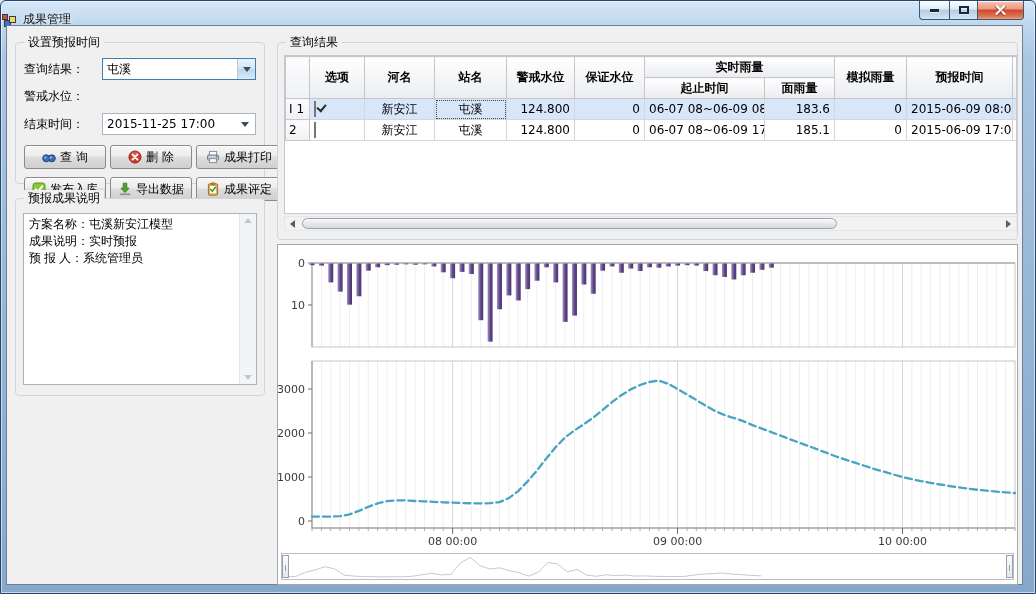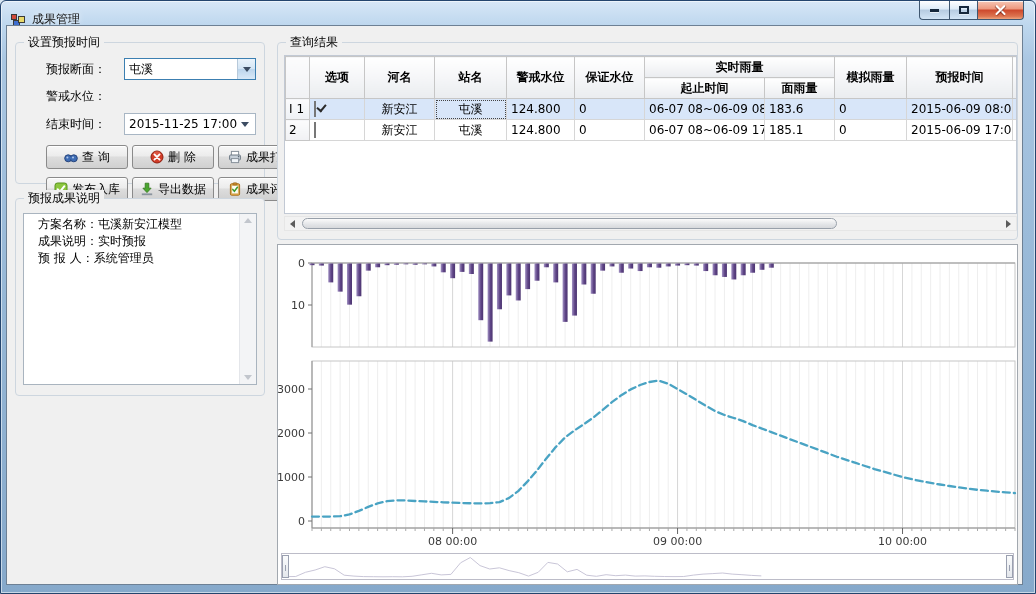--- a/index.html
+++ b/index.html
@@ -3,21 +3,21 @@
 <meta charset="utf-8">
 <style>
   html,body{margin:0;padding:0;background:#d8e6f2;}
   *{box-sizing:border-box;}
   .window{position:relative;width:1036px;height:594px;margin:0 auto;
     font-family:"DejaVu Sans","Liberation Sans",sans-serif;font-size:12px;color:#000;
     background:linear-gradient(180deg,#d7e7f7 0,#bed7ee 24px,#a9c6e2 60px,#96b7d6 300px,#86a9cb 100%);
     border:1px solid #24456e;border-radius:6px 6px 0 0;overflow:hidden;
     box-shadow:inset 0 0 0 1px rgba(255,255,255,.55);}
   
-  .titlebar{position:absolute;left:0;top:0;right:0;height:37px;display:flex;align-items:center;padding-left:9px;}
+  .titlebar{position:absolute;left:0;top:0;right:0;height:37px;display:flex;align-items:center;}
   .app-icon{position:relative;width:16px;height:16px;margin-right:6px;}
   .app-icon i{position:absolute;display:block;border:1px solid #3a3a3a;}
   .app-icon .sq-r{left:1px;top:2px;width:6px;height:6px;background:#d24a3a;}
   .app-icon .sq-b{left:3px;top:8px;width:7px;height:7px;background:#3f6fd0;}
   .app-icon .sq-y{left:8px;top:4px;width:7px;height:7px;background:#e8d96a;}
   .title-text{color:#111;text-shadow:0 0 6px rgba(255,255,255,.9);}
   .winbtns{position:absolute;top:0;right:11px;display:flex;}
   .wb{height:19px;border:1px solid #3f5770;border-top:none;display:flex;align-items:center;justify-content:center;
       background:linear-gradient(180deg,rgba(255,255,255,.95),rgba(226,238,249,.75) 45%,rgba(172,194,216,.7) 50%,rgba(214,231,247,.85));
       box-shadow:inset 0 1px 0 rgba(255,255,255,.8);cursor:default;}
@@ -31,53 +31,53 @@
   .glyph-x i{position:absolute;left:-1px;top:4.5px;width:13px;height:2.4px;background:#fff;border-radius:1px;
       box-shadow:0 1px 1px rgba(80,10,0,.6);}
   .glyph-x i:first-child{transform:rotate(45deg);} .glyph-x i:last-child{transform:rotate(-45deg);}
   
   .client{position:absolute;left:5px;right:12px;top:24px;bottom:8px;background:#f0f0f0;border:1px solid #6d8094;}
   .left-panel{position:absolute;left:2px;top:0;width:262px;bottom:2px;}
   .right-panel{position:absolute;left:268px;right:2px;top:0;bottom:2px;}
   .groupbox{position:relative;border:1px solid #cdd6df;border-radius:4px;background:#f0f0f0;}
   .gb-title{position:absolute;top:-9px;left:8px;background:#f0f0f0;padding:0 4px;line-height:16px;}
   
-  .tg{margin:16px 6px 0 6px;height:142px;padding-top:10px;padding-left:22px;}
+  .tg{margin:16px 6px 0 6px;height:142px;padding-top:10px;}
   .frow{display:flex;align-items:center;margin:5px 8px 8px 8px;}
   .frow .flabel{width:78px;}
   .combo{flex:1;height:22px;background:#fff;border:1px solid #8b9bab;display:flex;align-items:center;position:relative;padding-left:4px;}
   .combo.focus{border-color:#3c7fb1;}
   .combo .cbtn{position:absolute;right:0;top:0;bottom:0;width:18px;border-left:1px solid #b7c9da;
       background:linear-gradient(180deg,#eaf3fb,#d3e5f5 50%,#bcd5ec 51%,#d9e9f7);display:flex;align-items:center;justify-content:center;}
   .combo.flat{border:1px solid #a8b6c4;}
   .combo.flat .cbtn{border-left:none;background:transparent;width:20px;}
   .tri-down{width:0;height:0;border-left:4px solid transparent;border-right:4px solid transparent;border-top:5px solid #3c4c62;}
   
   .btnrow{display:grid;grid-template-columns:82px 82px 86px;gap:8px 4px;margin:10px 4px 0 8px;}
   .btn{height:24px;display:flex;align-items:center;justify-content:center;gap:4px;padding:0 2px;
       border:1px solid #8a8a8a;border-radius:3px;cursor:default;white-space:nowrap;
       background:linear-gradient(180deg,#f7f7f7,#ececec 45%,#dddddd 50%,#d0d0d0);
       box-shadow:inset 0 1px 0 #fff;}
   .btn svg{flex:0 0 auto;}
   
   .dg{margin:14px 6px 0 6px;height:198px;padding-top:8px;}
   .descbox{position:relative;margin:6px 7px 0 7px;height:172px;background:#fff;border:1px solid #a9b4bf;overflow:hidden;}
-  .desclines{padding:2px 14px;line-height:17px;white-space:pre;}
+  .desclines{padding:2px 5px;line-height:17px;white-space:pre;font-family:Liberation Serif, serif;}
   .vscroll{position:absolute;top:0;right:0;bottom:0;width:17px;background:#f3f4f6;border-left:1px solid #e4e6ea;
       display:flex;flex-direction:column;justify-content:space-between;align-items:center;padding:4px 0;}
   .tri-up-s{width:0;height:0;border-left:4px solid transparent;border-right:4px solid transparent;border-bottom:5px solid #c2c6cd;}
   .tri-down-s{width:0;height:0;border-left:4px solid transparent;border-right:4px solid transparent;border-top:5px solid #c2c6cd;}
   
   .rg{margin:16px 2px 0 2px;height:198px;}
   .gridwrap{margin:12px 6px 0 6px;width:733px;height:159px;background:#fff;border:1px solid #c2c9d4;overflow:hidden;}
   table.grid{border-collapse:collapse;table-layout:fixed;width:767px;}
   .grid th,.grid td{border:1px solid #d6d6d6;padding:0 4px;height:21px;overflow:hidden;white-space:nowrap;font-weight:normal;}
   .grid thead th{border-color:#c6c6c6;background:linear-gradient(180deg,#ffffff,#f4f5f7 55%,#eaecef);text-align:center;font-weight:bold;}
   .grid td.rowhdr,.grid th.rowhdr{background:linear-gradient(180deg,#fcfcfd,#f0f1f4);border-color:#c6c6c6;text-align:left;padding:0 3px;}
-  .grid td.num{text-align:left;} .grid td.txt{text-align:center;}
+  .grid td.num{text-align:right;} .grid td.txt{text-align:center;}
   tr.sel td{background:#d8e6f9;}
   tr.sel td.rowhdr{background:linear-gradient(180deg,#fcfcfd,#eef1f5);}
   .cb{position:relative;width:13px;height:13px;border:1px solid #777;background:#fff;margin:0 auto;}
   .cb.on::after{content:"";position:absolute;left:2px;top:2px;width:7px;height:4px;
       border-left:2px solid #2b2b2b;border-bottom:2px solid #2b2b2b;transform:rotate(-50deg);}
   .focuscell{outline:1px dotted #444;outline-offset:-2px;}
   
   .hscroll{position:relative;margin:2px 6px 0 6px;width:733px;height:15px;background:#f2f2f2;border:1px solid #e6e6e6;}
   .hs-arrow{position:absolute;top:0;bottom:0;width:15px;display:flex;align-items:center;justify-content:center;}
   .hs-arrow.l{left:0;} .hs-arrow.r{right:0;}
@@ -123,21 +123,21 @@
       </div>
   </div>
 
   <div class="client">
 
     <div class="left-panel">
       <div class="groupbox tg">
         <span class="gb-title">设置预报时间</span>
 
         <div class="frow">
-          <span class="flabel">预报断面：</span>
+          <span class="flabel">查询结果：</span>
           <div class="combo focus">
             <span>屯溪</span>
             <span class="cbtn">
                 <span class="tri-down"></span>
               </span>
           </div>
         </div>
         <div class="frow">
           <span class="flabel">警戒水位：</span>
         </div>

